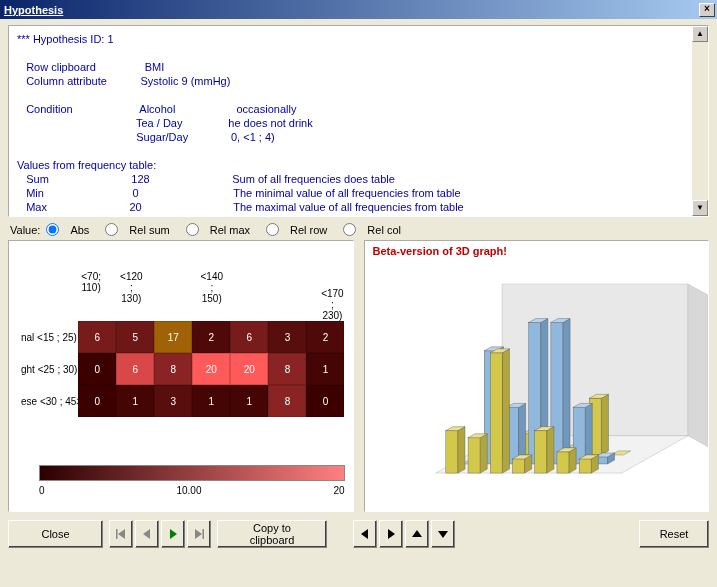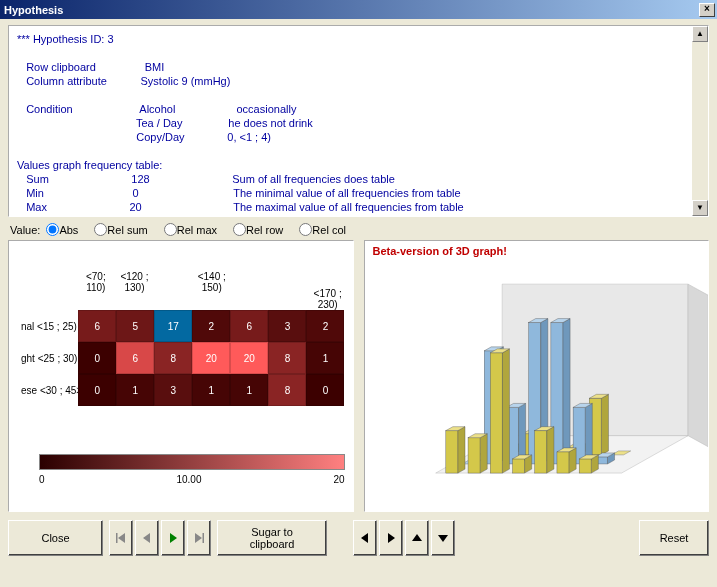--- a/index.html
+++ b/index.html
@@ -14,21 +14,21 @@
     .titlebar {
       background: linear-gradient(to right, #0a246a, #a6caf0);
       color: #fff;
       height: 19px;
       display: flex;
       align-items: center;
       padding: 0 2px 0 4px;
       font-weight: bold;
       font-size: 11px;
     }
-    .titlebar-text { flex: 1; }
+    .titlebar-text { flex: 1; text-decoration: underline; }
     .titlebar-close {
       width: 16px; height: 14px;
       background: #d4d0c8;
       border: 1px solid #fff;
       border-right-color: #404040;
       border-bottom-color: #404040;
       color: #000;
       font-family: Arial;
       font-size: 10px;
       font-weight: bold;
@@ -77,21 +77,21 @@
     .sb-down { bottom: 0; }
     .radio-row {
       display: flex;
       align-items: center;
       gap: 6px;
       padding: 6px 2px 4px 2px;
     }
     .radio-row label {
       display: flex;
       align-items: center;
-      gap: 0;
+      gap: 11px;
       margin-right: 10px;
       cursor: pointer;
     }
     .panels {
       display: flex;
       gap: 10px;
       height: 272px;
     }
     .panel {
       border: 1px inset #fff;
@@ -102,21 +102,21 @@
     }
     .heatmap-wrap {
       padding: 30px 8px 8px 12px;
       position: relative;
     }
     .col-headers {
       display: flex;
       margin-left: 58px;
       color: #000;
       font-size: 10px;
-      gap: 5px;
+      gap: 16px;
     }
     .col-headers div { text-align: center; }
     .hm-row { display: flex; align-items: center; }
     .row-label {
       width: 58px;
       text-align: right;
       font-size: 10px;
       padding-right: 4px;
       white-space: nowrap;
       overflow: hidden;
@@ -153,21 +153,21 @@
       position: absolute;
       top: 30px; left: 0; right: 0; bottom: 0;
     }
     .button-row {
       display: flex;
       align-items: center;
       gap: 6px;
       padding-top: 8px;
     }
     .btn {
-      height: 36px;
+      height: 28px;
       background: #ece9d8;
       border: 1px solid #fff;
       border-right-color: #808080;
       border-bottom-color: #808080;
       box-shadow: inset -1px -1px 0 #404040;
       font-size: 11px;
       padding: 0 12px;
       cursor: pointer;
       display: flex;
       align-items: center;
@@ -183,30 +183,30 @@
 <body>
 
 <div class="titlebar">
   <span class="titlebar-text">Hypothesis</span>
   <div class="titlebar-close">×</div>
 </div>
 
 <div class="content">
 
   <div class="info-panel">
-    <div class="info-inner"><span>*** Hypothesis ID: 3</span>
+    <div class="info-inner"><span>*** Hypothesis ID: 1</span>
 
    <span>Row clipboard</span>                <span>BMI</span>
    <span>Column attribute</span>           <span>Systolic 9 (mmHg)</span>
 
    <span>Condition</span>                      <span>Alcohol</span>                    <span>occasionally</span>
                                        <span>Tea / Day</span>               <span>he does not drink</span>
-                                       <span>Copy/Day</span>              <span>0, &lt;1 ; 4)</span>
-
-<span>Values graph frequency table:</span>
+                                       <span>Sugar/Day</span>              <span>0, &lt;1 ; 4)</span>
+
+<span>Values from frequency table:</span>
    <span>Sum</span>                           <span>128</span>                           <span>Sum of all frequencies does table</span>
    <span>Min</span>                             <span>0</span>                               <span>The minimal value of all frequencies from table</span>
    <span>Max</span>                           <span>20</span>                              <span>The maximal value of all frequencies from table</span>
    <span>ChiSq</span>                        <span>59.109903828030141</span>                     <span>Chi-square test</span></div>
     <div class="scrollbar-v">
       <div class="sb-btn sb-up">▲</div>
       <div class="sb-btn sb-down">▼</div>
     </div>
   </div>
 
@@ -244,21 +244,21 @@
             <div style="width: 38.5714px;">&lt;140 ; 150)</div>
             <div style="width: 38.5714px;"></div>
             <div style="width: 38.5714px;"></div>
             <div style="width: 38.5714px; margin-top: 17px;">&lt;170 ; 230)</div>
           </div>
         <div id="hm-body">
             <div class="hm-row">
               <div class="row-label">nal &lt;15 ; 25)</div>
               <div class="hm-cell" style="width: 38.5714px; background: rgb(119, 27, 27);">6</div>
               <div class="hm-cell" style="width: 38.5714px; background: rgb(109, 23, 23);">5</div>
-              <div class="hm-cell" style="width: 38.5714px; background: #0369a1;">17</div>
+              <div class="hm-cell" style="width: 38.5714px; background: #a16207;">17</div>
               <div class="hm-cell" style="width: 38.5714px; background: rgb(80, 9, 9);">2</div>
               <div class="hm-cell" style="width: 38.5714px; background: rgb(119, 27, 27);">6</div>
               <div class="hm-cell" style="width: 38.5714px; background: rgb(89, 14, 14);">3</div>
               <div class="hm-cell" style="width: 38.5714px; background: rgb(80, 9, 9);">2</div>
             </div>
             <div class="hm-row">
               <div class="row-label">ght &lt;25 ; 30)</div>
               <div class="hm-cell" style="width: 38.5714px; background: rgb(60, 0, 0);">0</div>
               <div class="hm-cell" style="width: 38.5714px; background: rgb(216, 72, 72);">6</div>
               <div class="hm-cell" style="width: 38.5714px; background: rgb(138, 36, 36);">8</div>
@@ -373,21 +373,21 @@
             <polygon points="4,2 11,7 4,12" fill="#008000"></polygon>
           </svg>
         </button>
       <button class="btn icon">
           <svg class="arrow" viewBox="0 0 14 14">
             <polygon points="3,2 10,7 3,12" fill="#888"></polygon>
             <rect x="10.5" y="2" width="1.5" height="10" fill="#888"></rect>
           </svg>
         </button>
     </div>
-    <button class="btn" style="width:110px">Sugar to clipboard</button>
+    <button class="btn" style="width:110px">Copy to clipboard</button>
     <div style="width:14px"></div>
     <div class="nav-group">
       <button class="btn icon">
           <svg class="arrow" viewBox="0 0 14 14">
             <polygon points="10,2 3,7 10,12" fill="#000"></polygon>
           </svg>
         </button>
       <button class="btn icon">
           <svg class="arrow" viewBox="0 0 14 14">
             <polygon points="4,2 11,7 4,12" fill="#000"></polygon>

